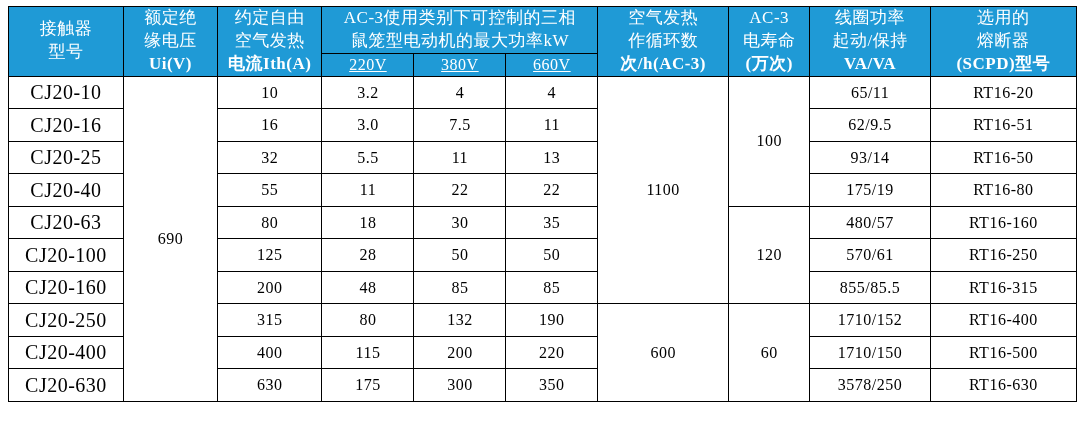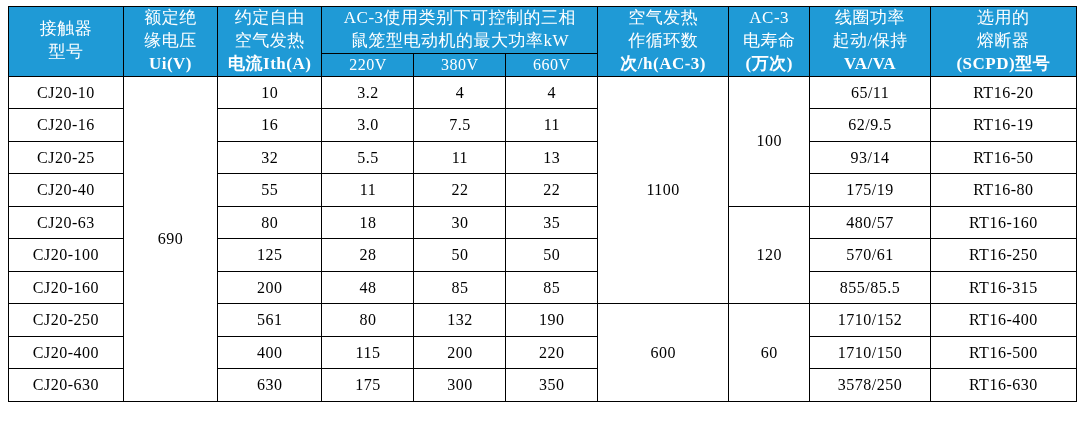--- a/index.html
+++ b/index.html
@@ -36,32 +36,33 @@
     background: #1f9ad6;
     color: #ffffff;
     font-weight: normal;
     font-size: 17px;
     line-height: 1.35;
     letter-spacing: 0.5px;
   }
   thead th.sub {
     font-size: 16px;
     letter-spacing: 0.5px;
+    text-decoration: underline;
   }
   thead th .l1 { display:block; }
   thead th .l2 { display:block; }
   thead th .l3 { display:block;font-weight:bold; }
 
   tbody td {
     font-size: 16px;
     height: 31.5px;
     letter-spacing: 0.5px;
   }
   tbody td.model {
-    font-size: 16px;
+    font-size: 20px;
   }
   
   col.c0 { width: 110px; }
   col.c1 { width: 90px; }
   col.c2 { width: 100px; }
   col.c3 { width: 88px; }
   col.c4 { width: 88px; }
   col.c5 { width: 88px; }
   col.c6 { width: 125px; }
   col.c7 { width: 78px; }
@@ -145,21 +146,21 @@
         <td>65/11</td>
         <td>RT16-20</td>
       </tr>
       <tr>
         <td class="model">CJ20-16</td>
         <td>16</td>
         <td>3.0</td>
         <td>7.5</td>
         <td>11</td>
         <td>62/9.5</td>
-        <td>RT16-19</td>
+        <td>RT16-51</td>
       </tr>
       <tr>
         <td class="model">CJ20-25</td>
         <td>32</td>
         <td>5.5</td>
         <td>11</td>
         <td>13</td>
         <td>93/14</td>
         <td>RT16-50</td>
       </tr>
@@ -195,21 +196,21 @@
         <td class="model">CJ20-160</td>
         <td>200</td>
         <td>48</td>
         <td>85</td>
         <td>85</td>
         <td>855/85.5</td>
         <td>RT16-315</td>
       </tr>
       <tr>
         <td class="model">CJ20-250</td>
-        <td>561</td>
+        <td>315</td>
         <td>80</td>
         <td>132</td>
         <td>190</td>
         <td rowspan="3">600</td>
         <td rowspan="3">60</td>
         <td>1710/152</td>
         <td>RT16-400</td>
       </tr>
       <tr>
         <td class="model">CJ20-400</td>

